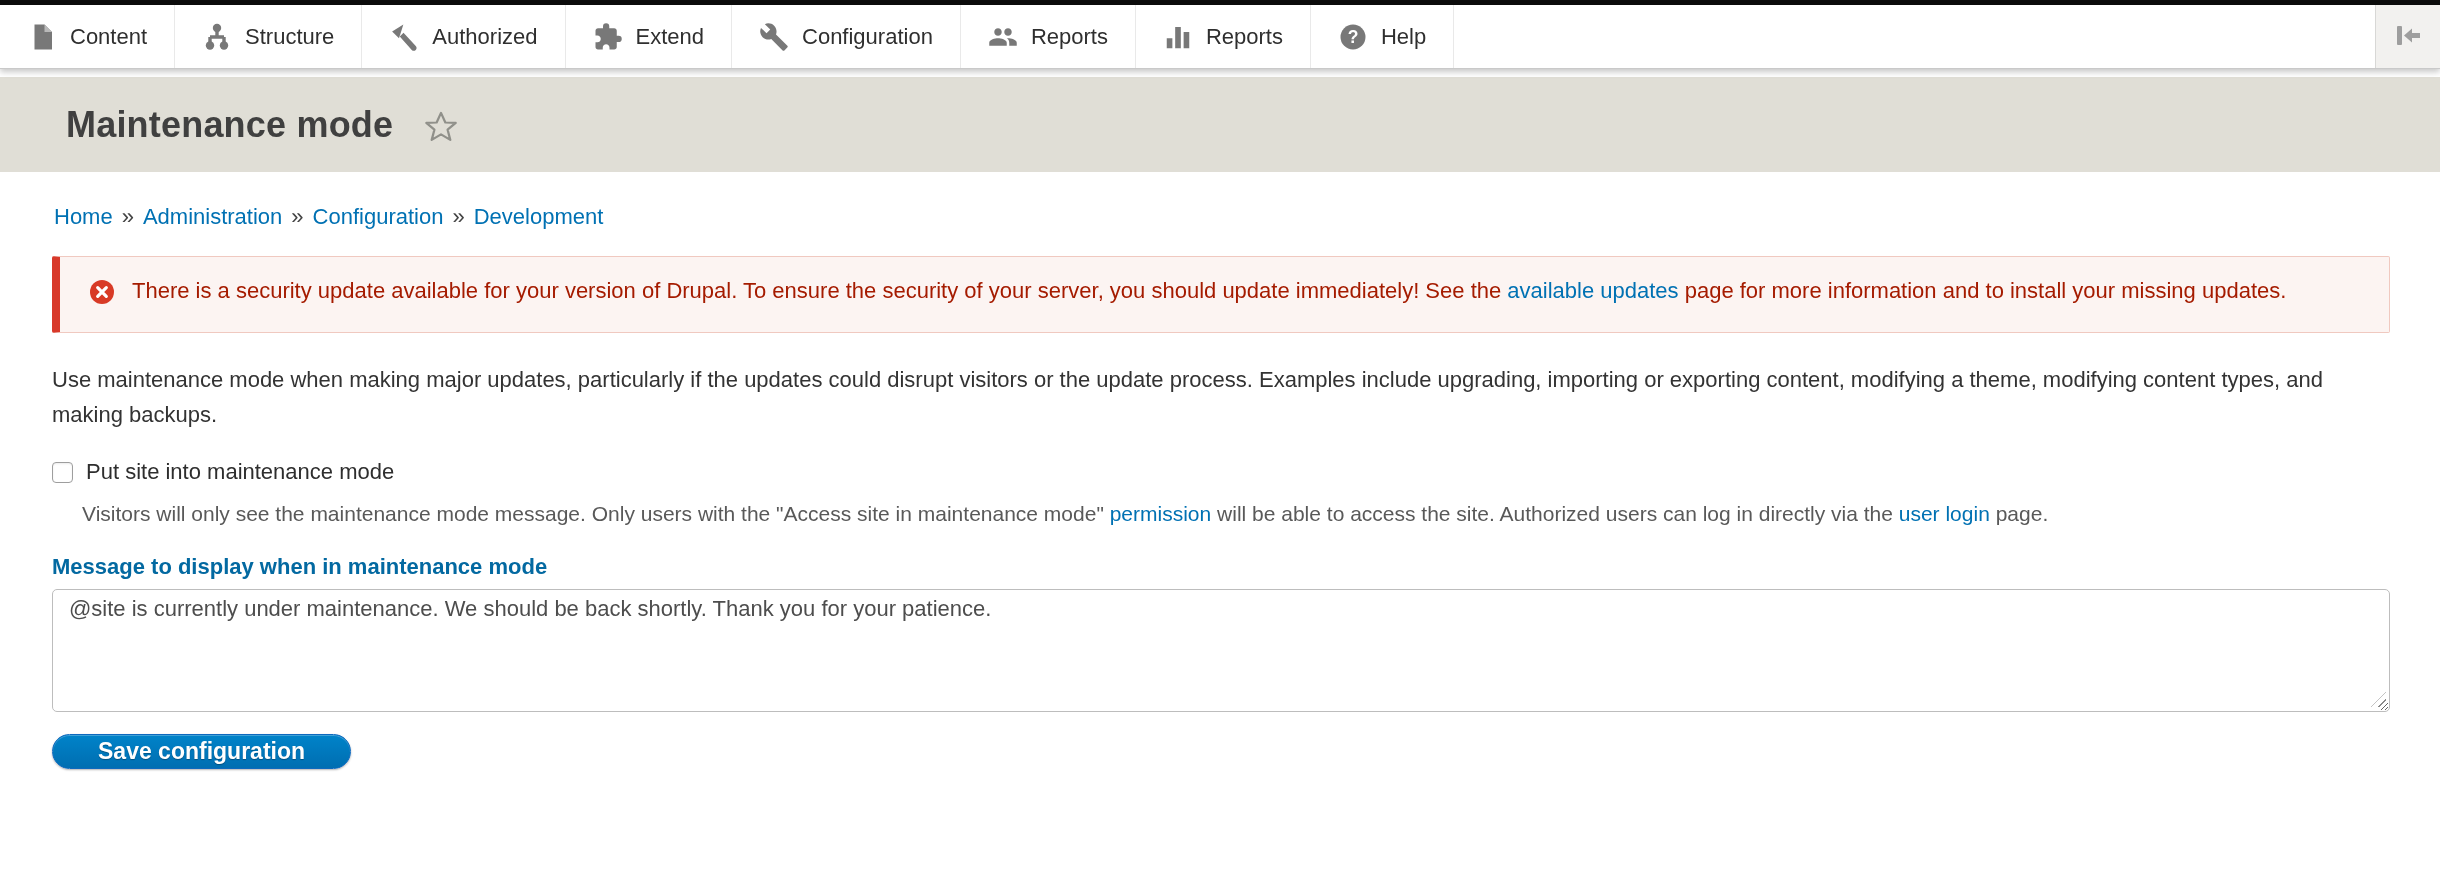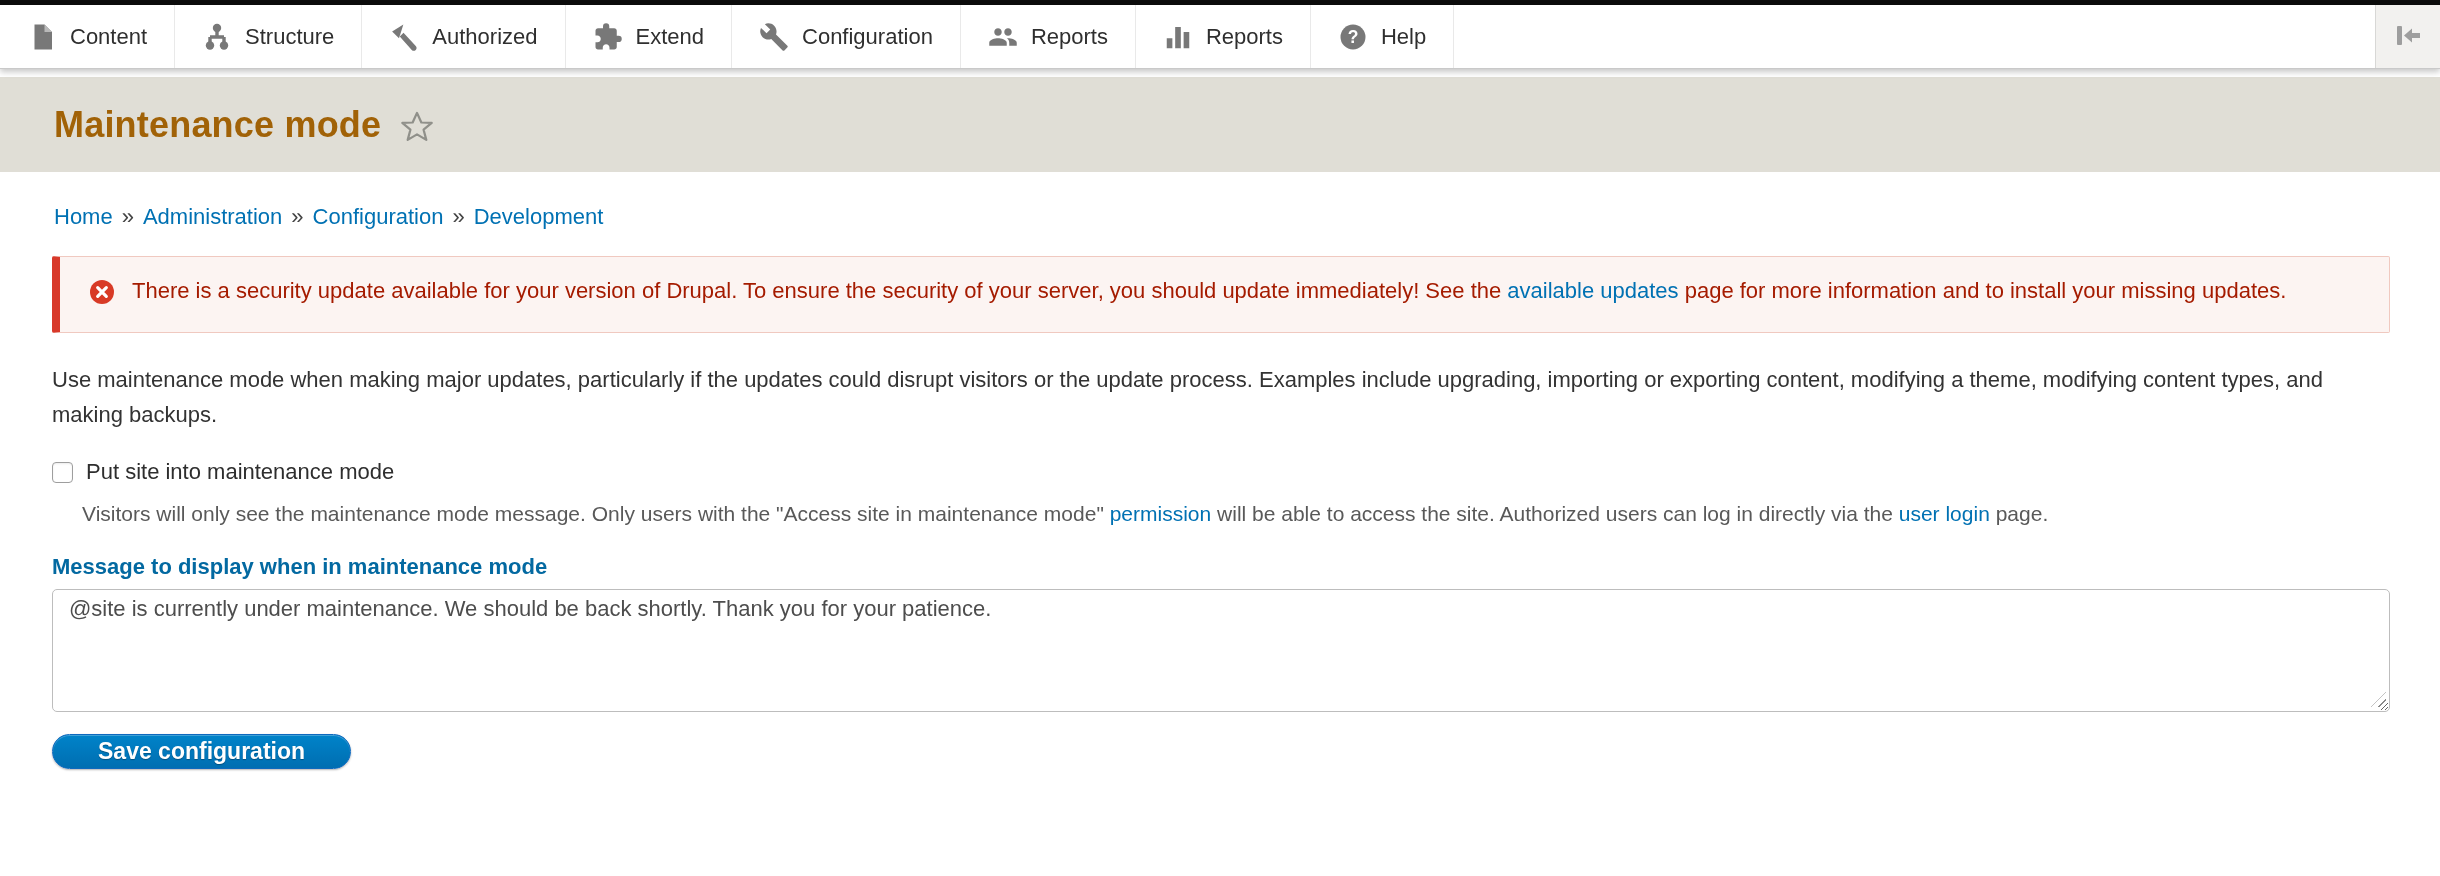--- a/index.html
+++ b/index.html
@@ -32,21 +32,21 @@
     width: 65px; background: #f2f1ef; border-left: 1px solid #d8d8d6;
     display: flex; align-items: center; justify-content: center; cursor: pointer;
   }
 
   
   .page-header {
     margin-top: 8px; height: 95px; background: #e0ded6;
     display: flex; align-items: center; gap: 18px; padding: 0 0 0 54px;
   }
   .page-title {
-    margin: 0; font-size: 36px; font-weight: bold; color: #a16207; letter-spacing: 0.2px;
+    margin: 12px; font-size: 36px; font-weight: bold; color: #404040; letter-spacing: 0.2px;
   }
   .star { display: flex; align-items: center; cursor: pointer; margin-top: 4px; }
 
   
   .content { padding: 0 50px 0 52px; }
 
   .breadcrumb { padding: 32px 0 0 2px; font-size: 22px; color: #444; }
   .breadcrumb a { color: #0071b3; text-decoration: none; cursor: pointer; }
   .breadcrumb .sep { margin: 0 9px; color: #444; }
 

